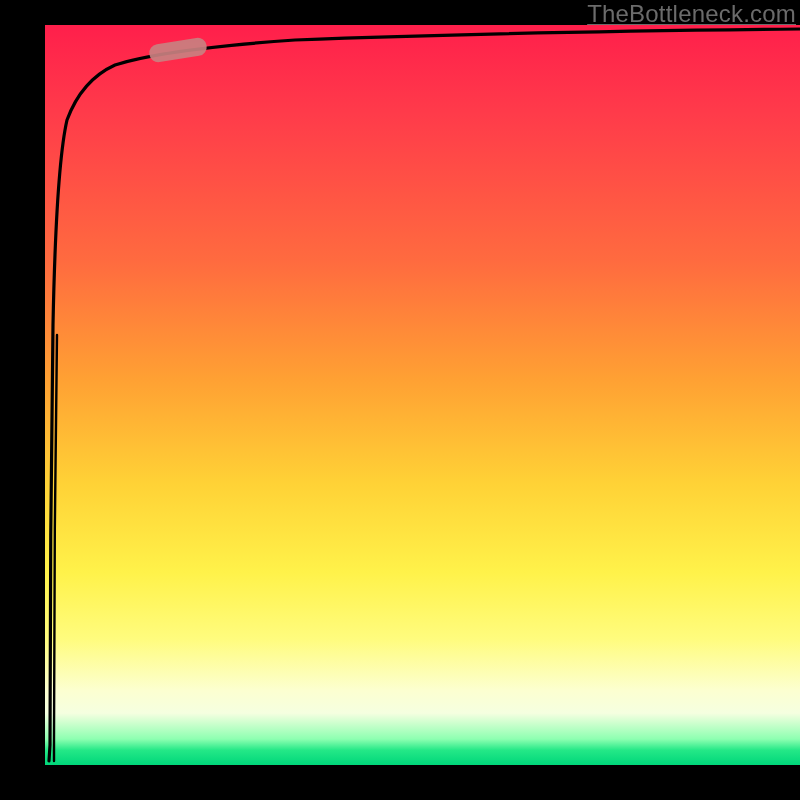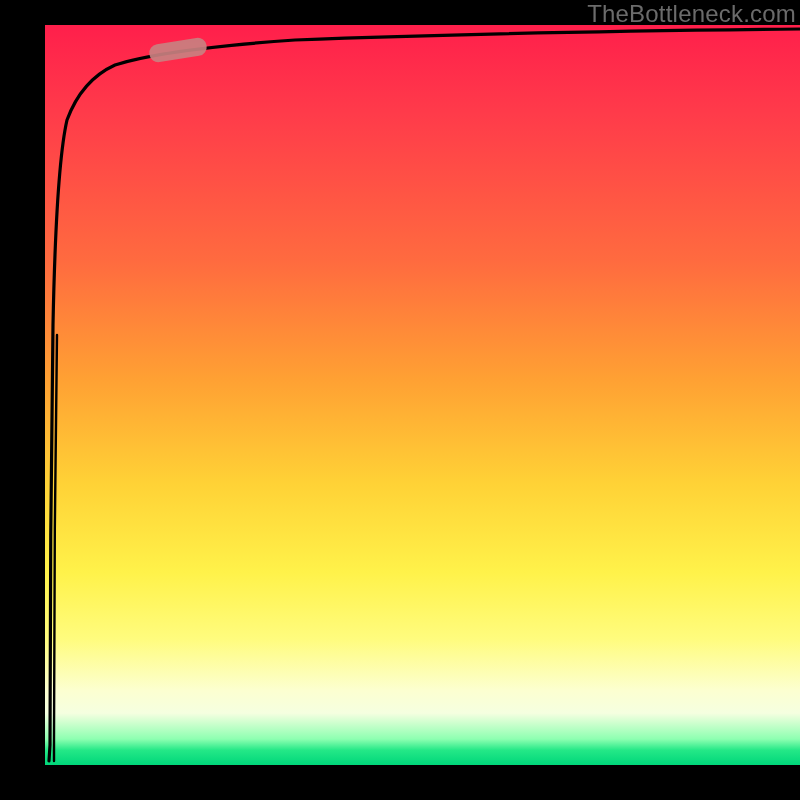--- a/index.html
+++ b/index.html
@@ -44,20 +44,21 @@
   }
   .watermark {
     position: absolute;
     top: 0px;
     right: 4px;
     color: #6b6b6b;
     font-size: 24px;
     font-weight: 400;
     letter-spacing: 0.2px;
     user-select: none;
+    text-decoration: underline;
   }
   svg.curve-layer {
     position: absolute;
     left: 0;
     top: 0;
     width: 755px;
     height: 740px;
     overflow: visible;
   }
 </style>

